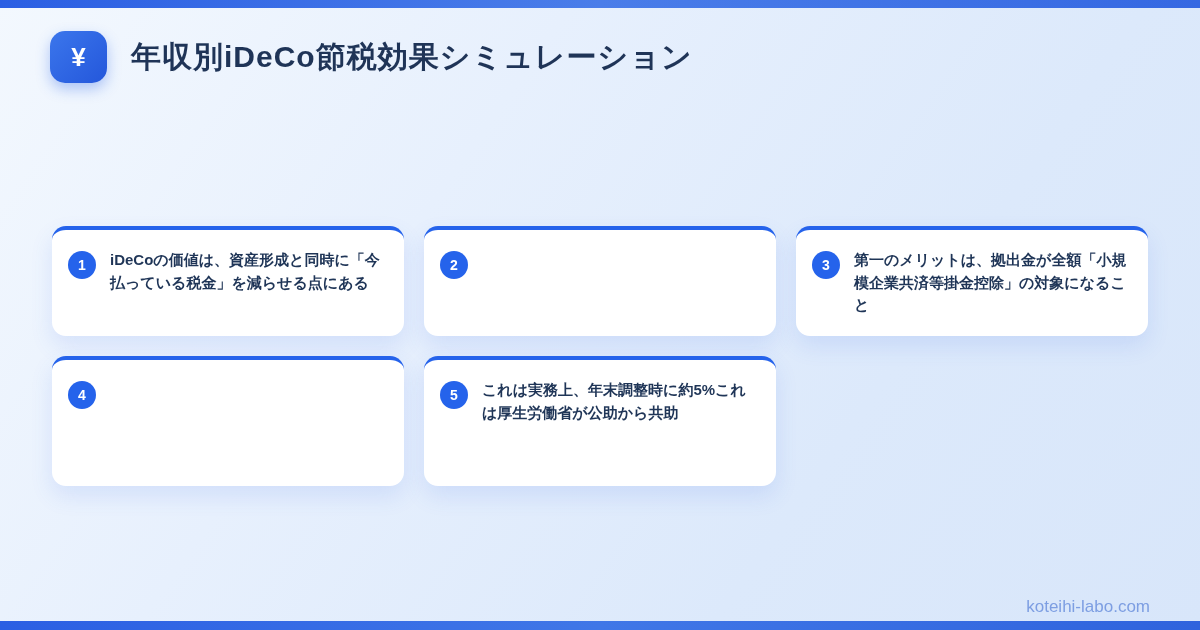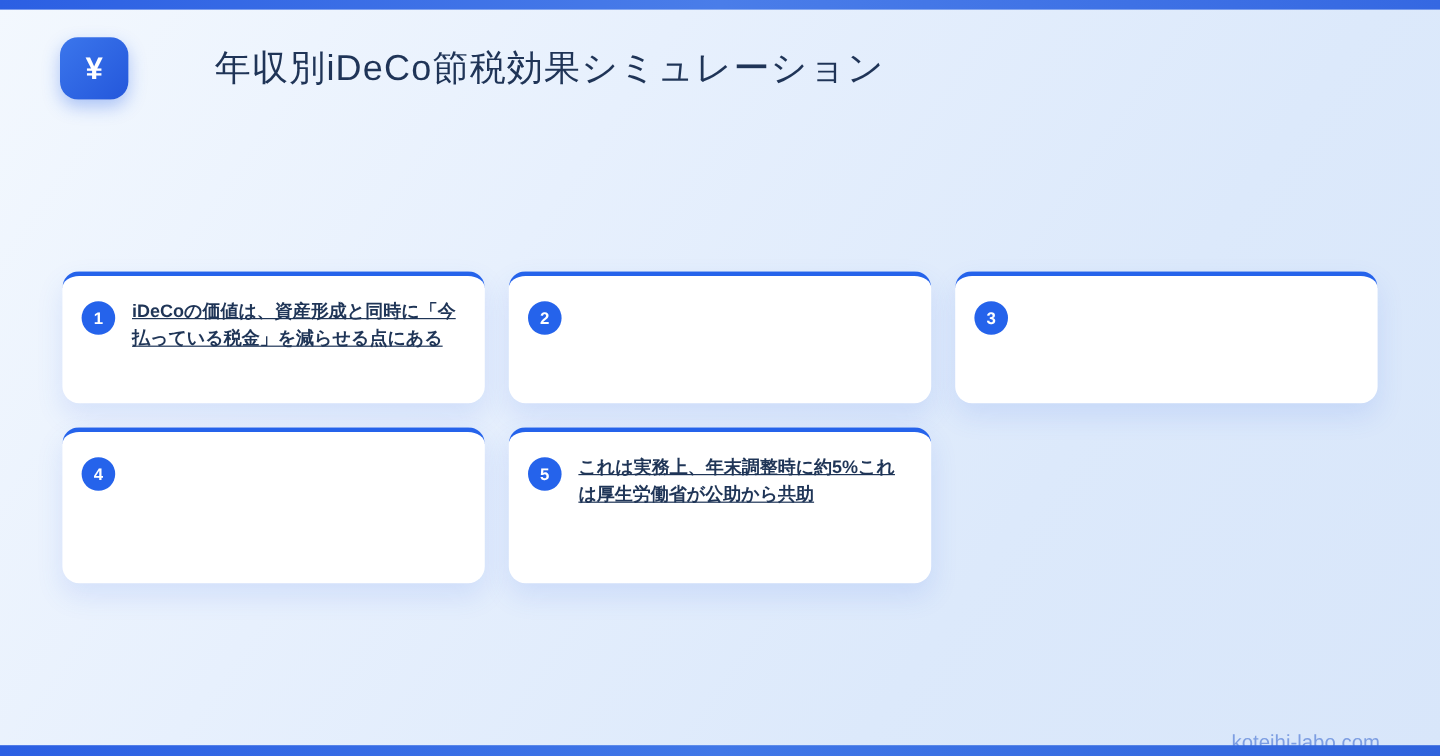--- a/index.html
+++ b/index.html
@@ -23,21 +23,21 @@
     display: flex; align-items: center; gap: 24px;
   }
   .icon-badge {
     width: 57px; height: 52px; border-radius: 15px;
     background: linear-gradient(135deg, #3b76ec, #2457db);
     box-shadow: 0 6px 14px rgba(42, 100, 232, 0.35);
     display: flex; align-items: center; justify-content: center;
     color: #ffffff; font-size: 26px; font-weight: bold;
   }
   .page-title {
-    font-size: 30px; font-weight: normal; color: #1f3457; letter-spacing: 1px; margin-left: 48px;
+    font-size: 30px; font-weight: bold; color: #1f3457; letter-spacing: 1px;
   }
   .cards-grid {
     position: absolute; top: 226px; left: 52px; width: 1096px;
     display: grid;
     grid-template-columns: repeat(3, 352px);
     column-gap: 20px; row-gap: 20px;
   }
   .card {
     background: #ffffff;
     border-top: 4px solid #2563eb;
@@ -50,24 +50,24 @@
   .card.row2 { min-height: 130px; }
   .num-circle {
     flex-shrink: 0;
     width: 28px; height: 28px; border-radius: 50%;
     background: #2563eb;
     color: #ffffff; font-size: 14px; font-weight: bold;
     display: flex; align-items: center; justify-content: center;
     margin-top: 2px;
   }
   .card-text {
-    font-size: 15px; font-weight: bold; color: #1f3557; line-height: 1.5; text-decoration: underline;
+    font-size: 15px; font-weight: bold; color: #1f3557; line-height: 1.5;
   }
   .watermark {
-    position: absolute; right: 50px; bottom: 1px;
+    position: absolute; right: 50px; bottom: 13px;
     color: #7d9ee2; font-size: 17px;
   }
 </style>
 </head>
 <body>
 
 <div class="top-bar"></div>
 
 <div class="header">
   <div class="icon-badge">
@@ -82,20 +82,21 @@
     <div class="num-circle">1</div>
     <div class="card-text">iDeCoの価値は、資産形成と同時に「今払っている税金」を減らせる点にある</div>
   </div>
 
   <div class="card row1">
     <div class="num-circle">2</div>
   </div>
 
   <div class="card row1">
     <div class="num-circle">3</div>
+    <div class="card-text">第一のメリットは、拠出金が全額「小規模企業共済等掛金控除」の対象になること</div>
   </div>
 
   <div class="card row2">
     <div class="num-circle">4</div>
   </div>
 
   <div class="card row2">
     <div class="num-circle">5</div>
     <div class="card-text">これは実務上、年末調整時に約5%これは厚生労働省が公助から共助</div>
   </div>

